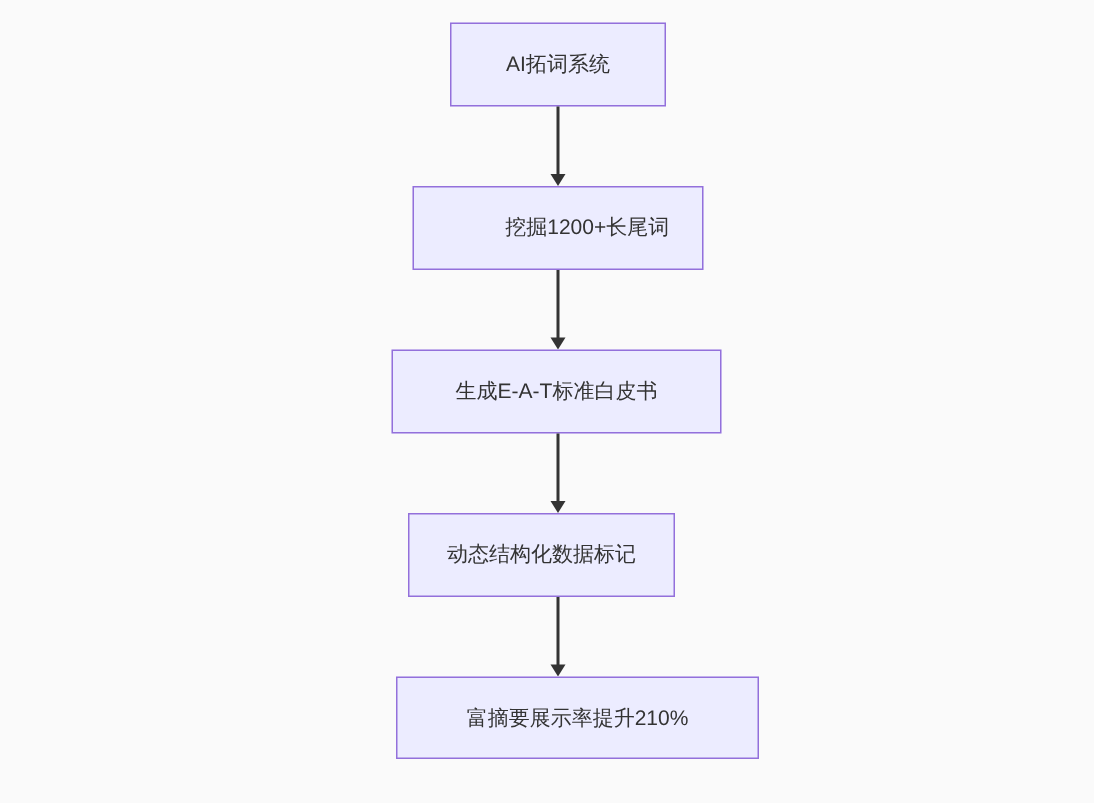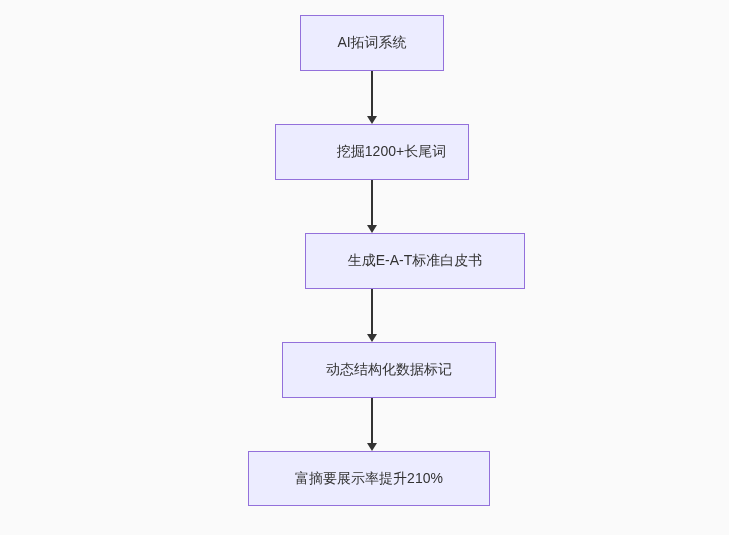--- a/index.html
+++ b/index.html
@@ -30,23 +30,23 @@
     color: var(--text);
     font-size: 14px;
     display: flex;
     align-items: center;
     justify-content: center;
     text-align: center;
     white-space: nowrap;
   }
   .node.n1 { left: 300px; top: 15px;  width: 144px; }
   .node.n2 { left: 275px; top: 124px; width: 194px; padding-left: 39px; }
-  .node.n3 { left: 261px; top: 233px; width: 220px; margin-left: 44px; }
-  .node.n4 { left: 282px; top: 342px; width: 214px; }
-  .node.n5 { left: 248px; top: 451px; width: 242px; height: 55px; }
+  .node.n3 { left: 261px; top: 233px; width: 220px; }
+  .node.n4 { left: 272px; top: 342px; width: 178px; }
+  .node.n5 { left: 264px; top: 451px; width: 242px; height: 55px; }
   .edge {
     position: absolute;
     left: 367px;
     width: 10px;
     height: 53px;
   }
   .edge.e1 { top: 71px; }
   .edge.e2 { top: 180px; }
   .edge.e3 { top: 289px; }
   .edge.e4 { top: 398px; }

